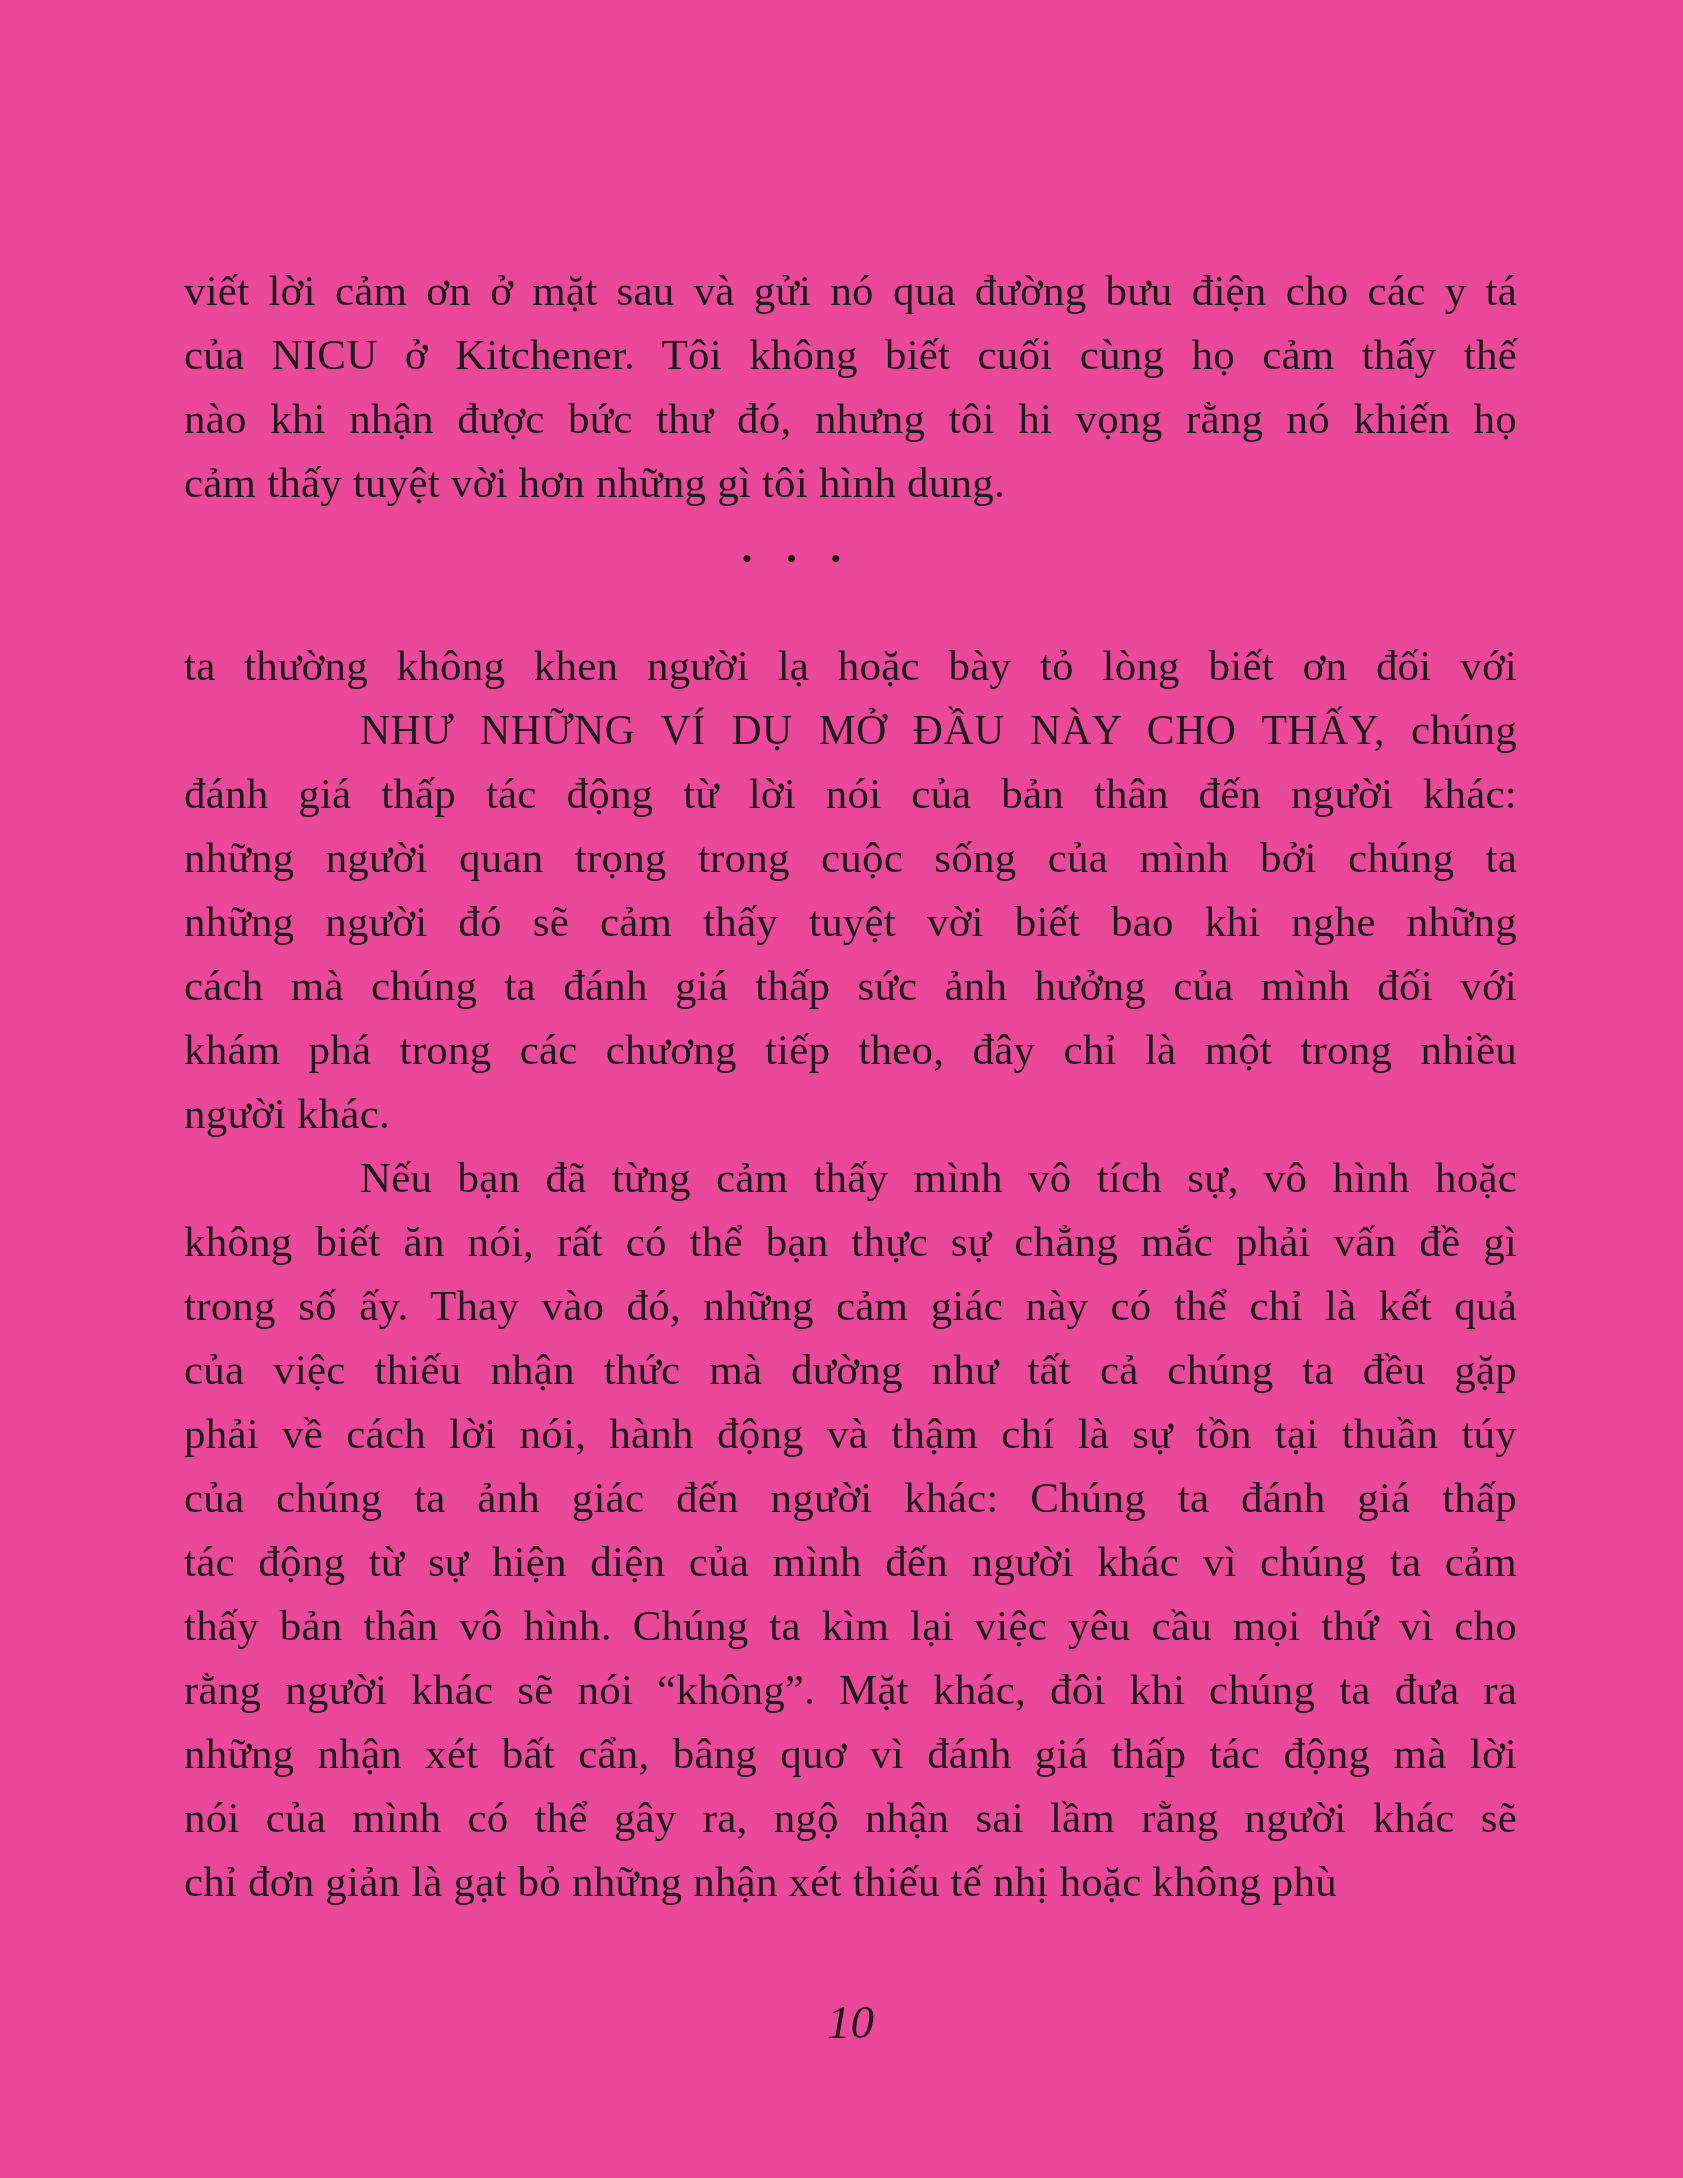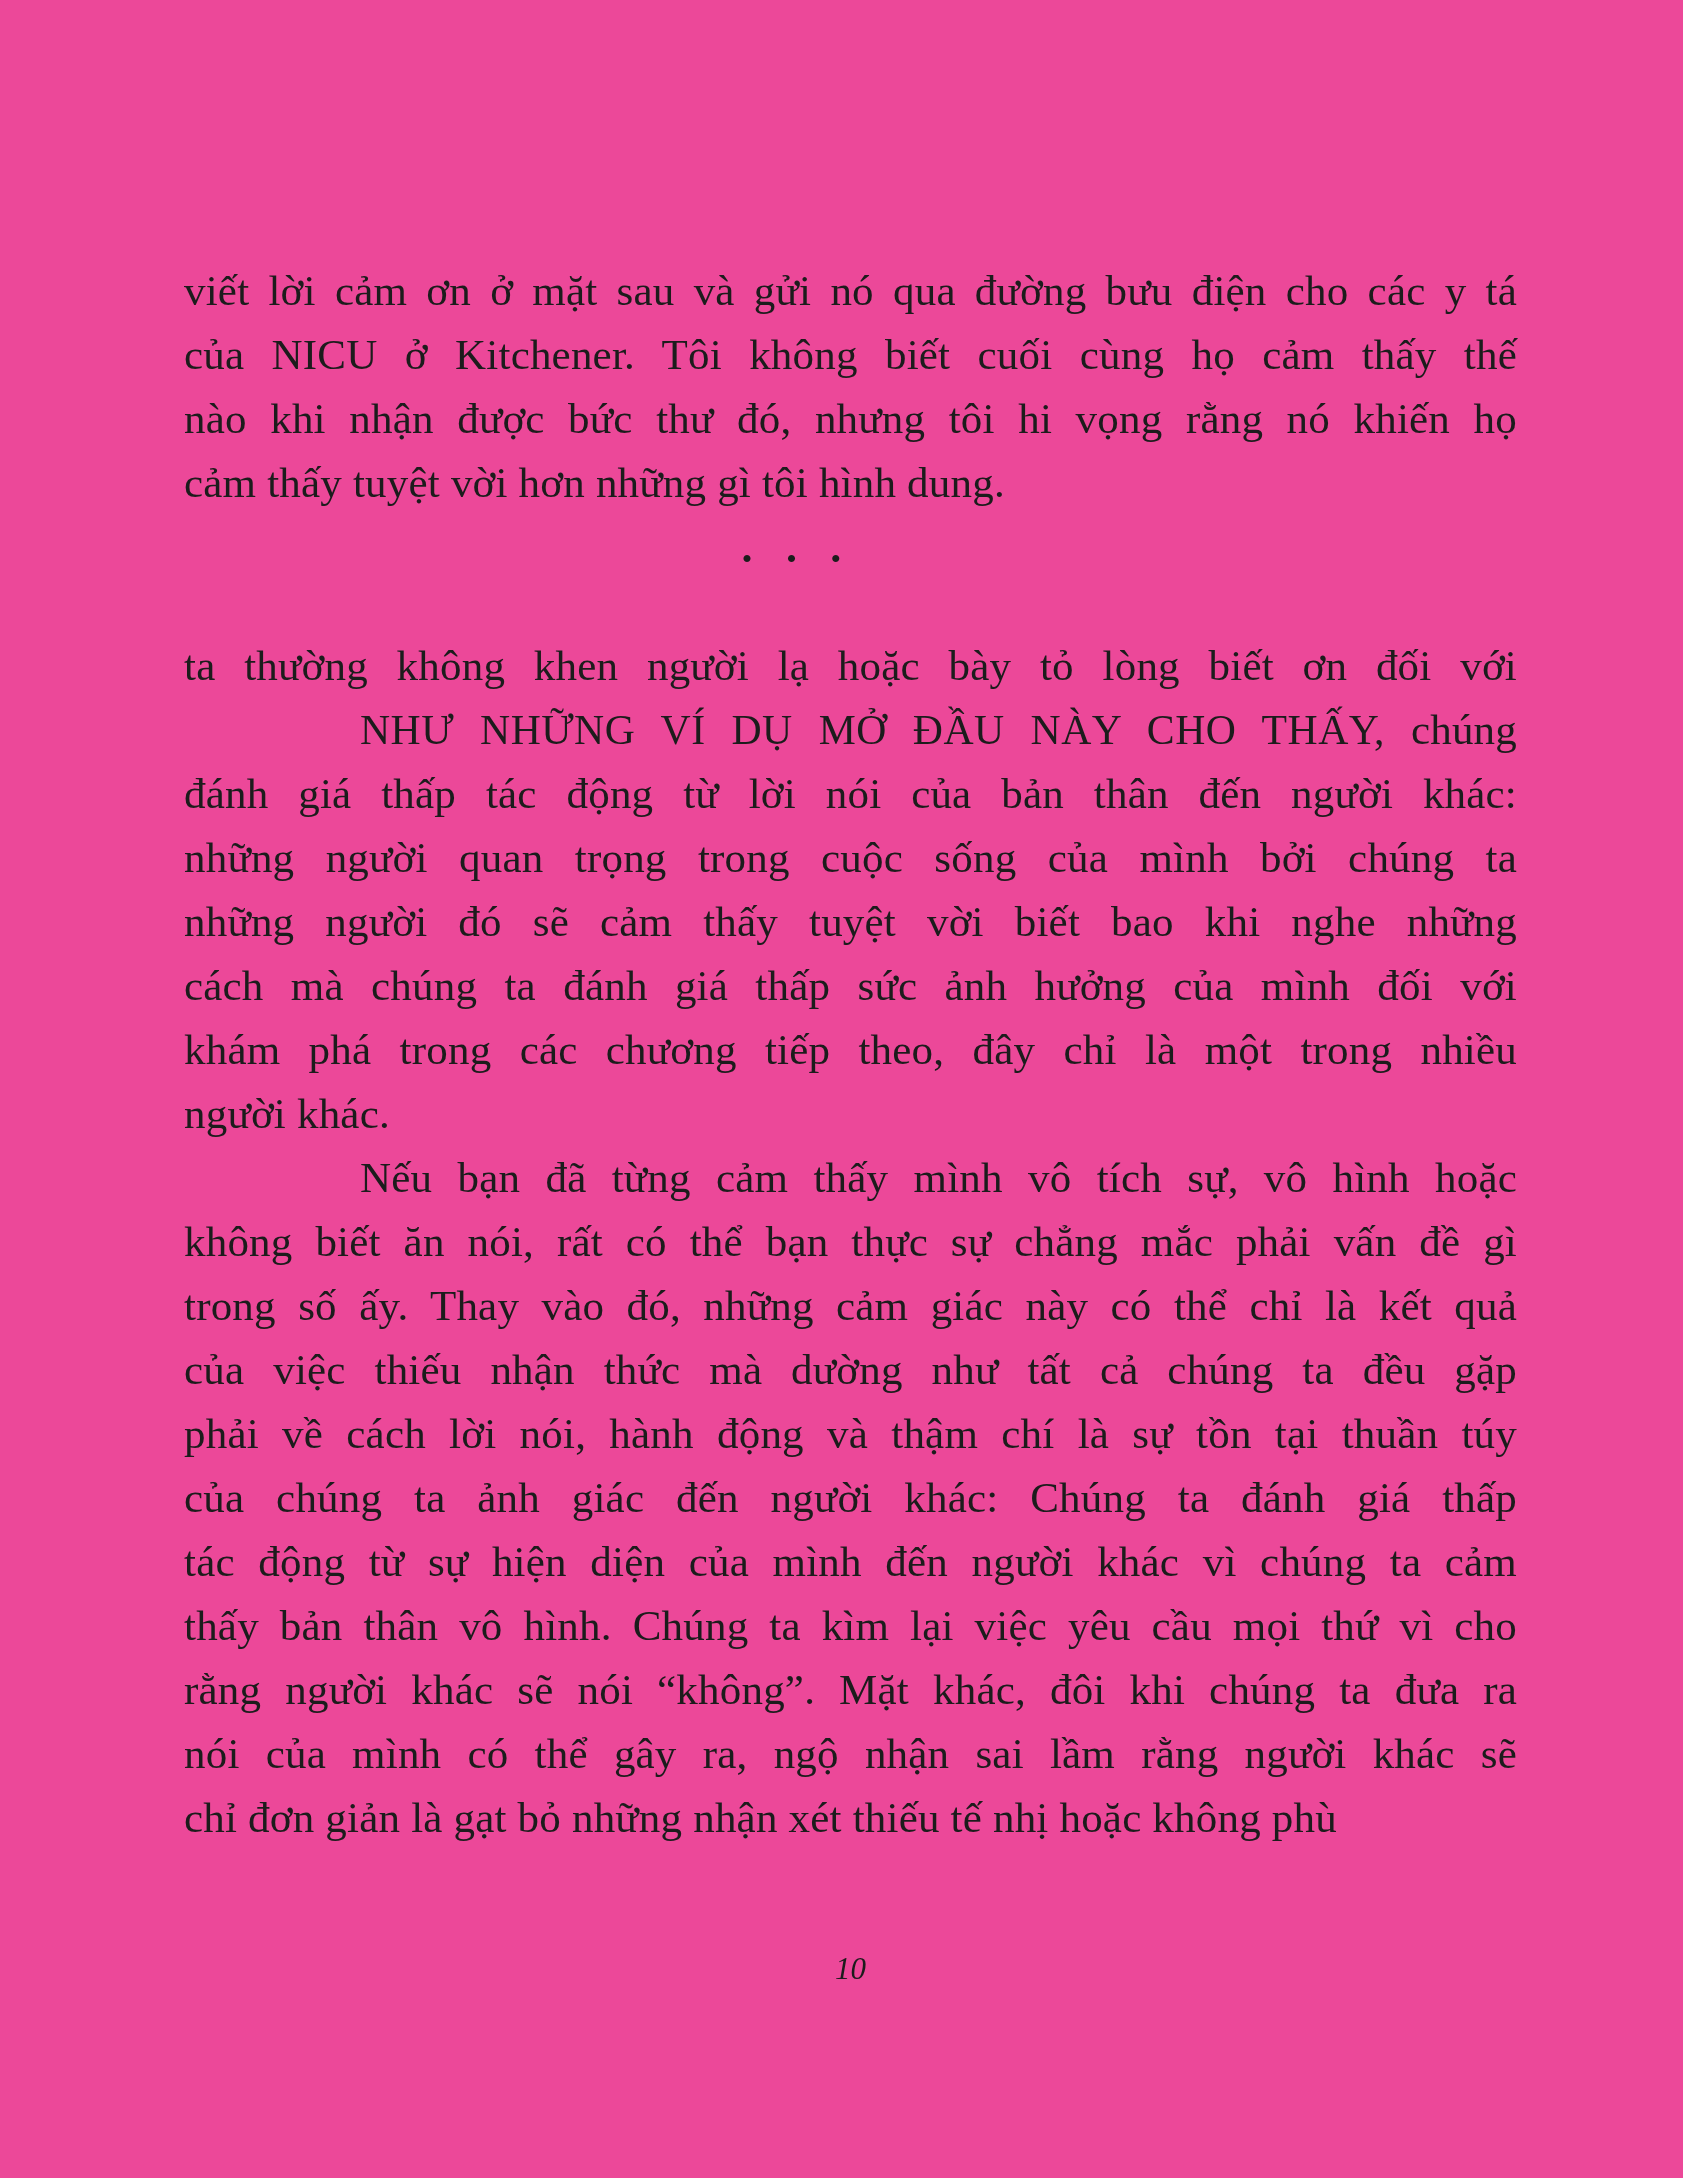--- a/index.html
+++ b/index.html
@@ -53,24 +53,24 @@
     font-size: 30px;
     line-height: 64px;
     word-spacing: 26px;
     color: #1c1c1c;
   }
   .paragraph + .paragraph {
   }
   .page-number {
     position: absolute;
     left: 184px;
-    top: 1937px;
+    top: 1990px;
     width: 1333px;
     text-align: center;
-    font-size: 31px;
+    font-size: 47px;
     line-height: 64px;
     font-style: italic;
     color: #1c1c1c;
   }
 </style>
 </head>
 <body>
 
 <main class="page">
   <section class="text-block" id="text-block">
@@ -94,19 +94,20 @@
       <div class="paragraph">
         <div class="line indent">Nếu bạn đã từng cảm thấy mình vô tích sự, vô hình hoặc</div>
         <div class="line">không biết ăn nói, rất có thể bạn thực sự chẳng mắc phải vấn đề gì</div>
         <div class="line">trong số ấy. Thay vào đó, những cảm giác này có thể chỉ là kết quả</div>
         <div class="line">của việc thiếu nhận thức mà dường như tất cả chúng ta đều gặp</div>
         <div class="line">phải về cách lời nói, hành động và thậm chí là sự tồn tại thuần túy</div>
         <div class="line">của chúng ta ảnh giác đến người khác: Chúng ta đánh giá thấp</div>
         <div class="line">tác động từ sự hiện diện của mình đến người khác vì chúng ta cảm</div>
         <div class="line">thấy bản thân vô hình. Chúng ta kìm lại việc yêu cầu mọi thứ vì cho</div>
         <div class="line">rằng người khác sẽ nói “không”. Mặt khác, đôi khi chúng ta đưa ra</div>
+        <div class="line">những nhận xét bất cẩn, bâng quơ vì đánh giá thấp tác động mà lời</div>
         <div class="line">nói của mình có thể gây ra, ngộ nhận sai lầm rằng người khác sẽ</div>
         <div class="line last">chỉ đơn giản là gạt bỏ những nhận xét thiếu tế nhị hoặc không phù</div>
       </div>
     </section>
   <footer class="page-number">10</footer>
 </main>
 
 
 </body></html>

